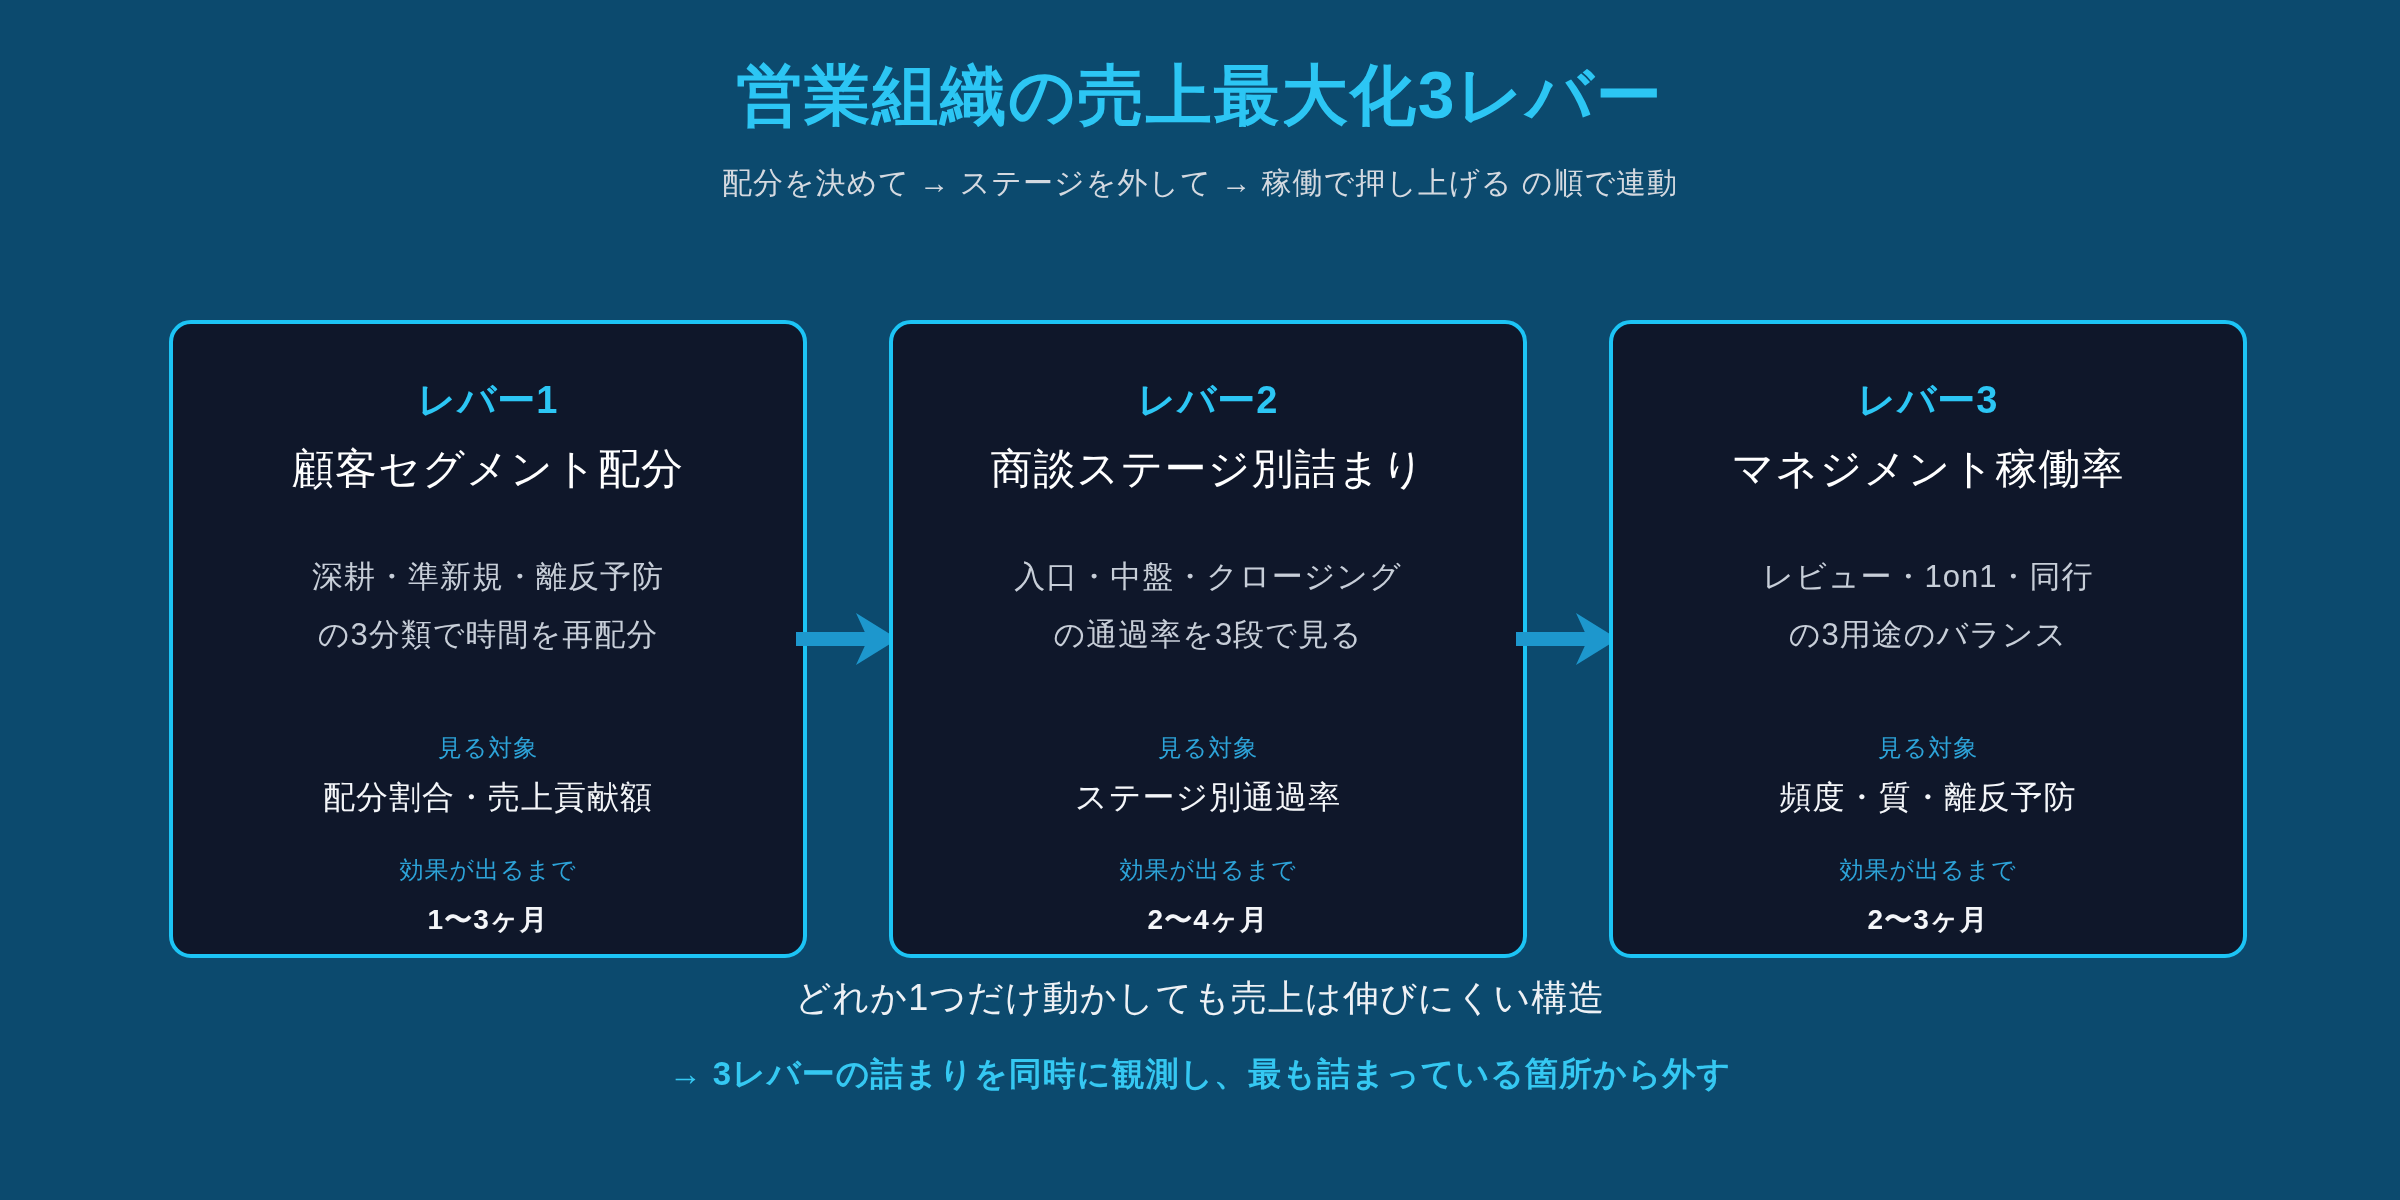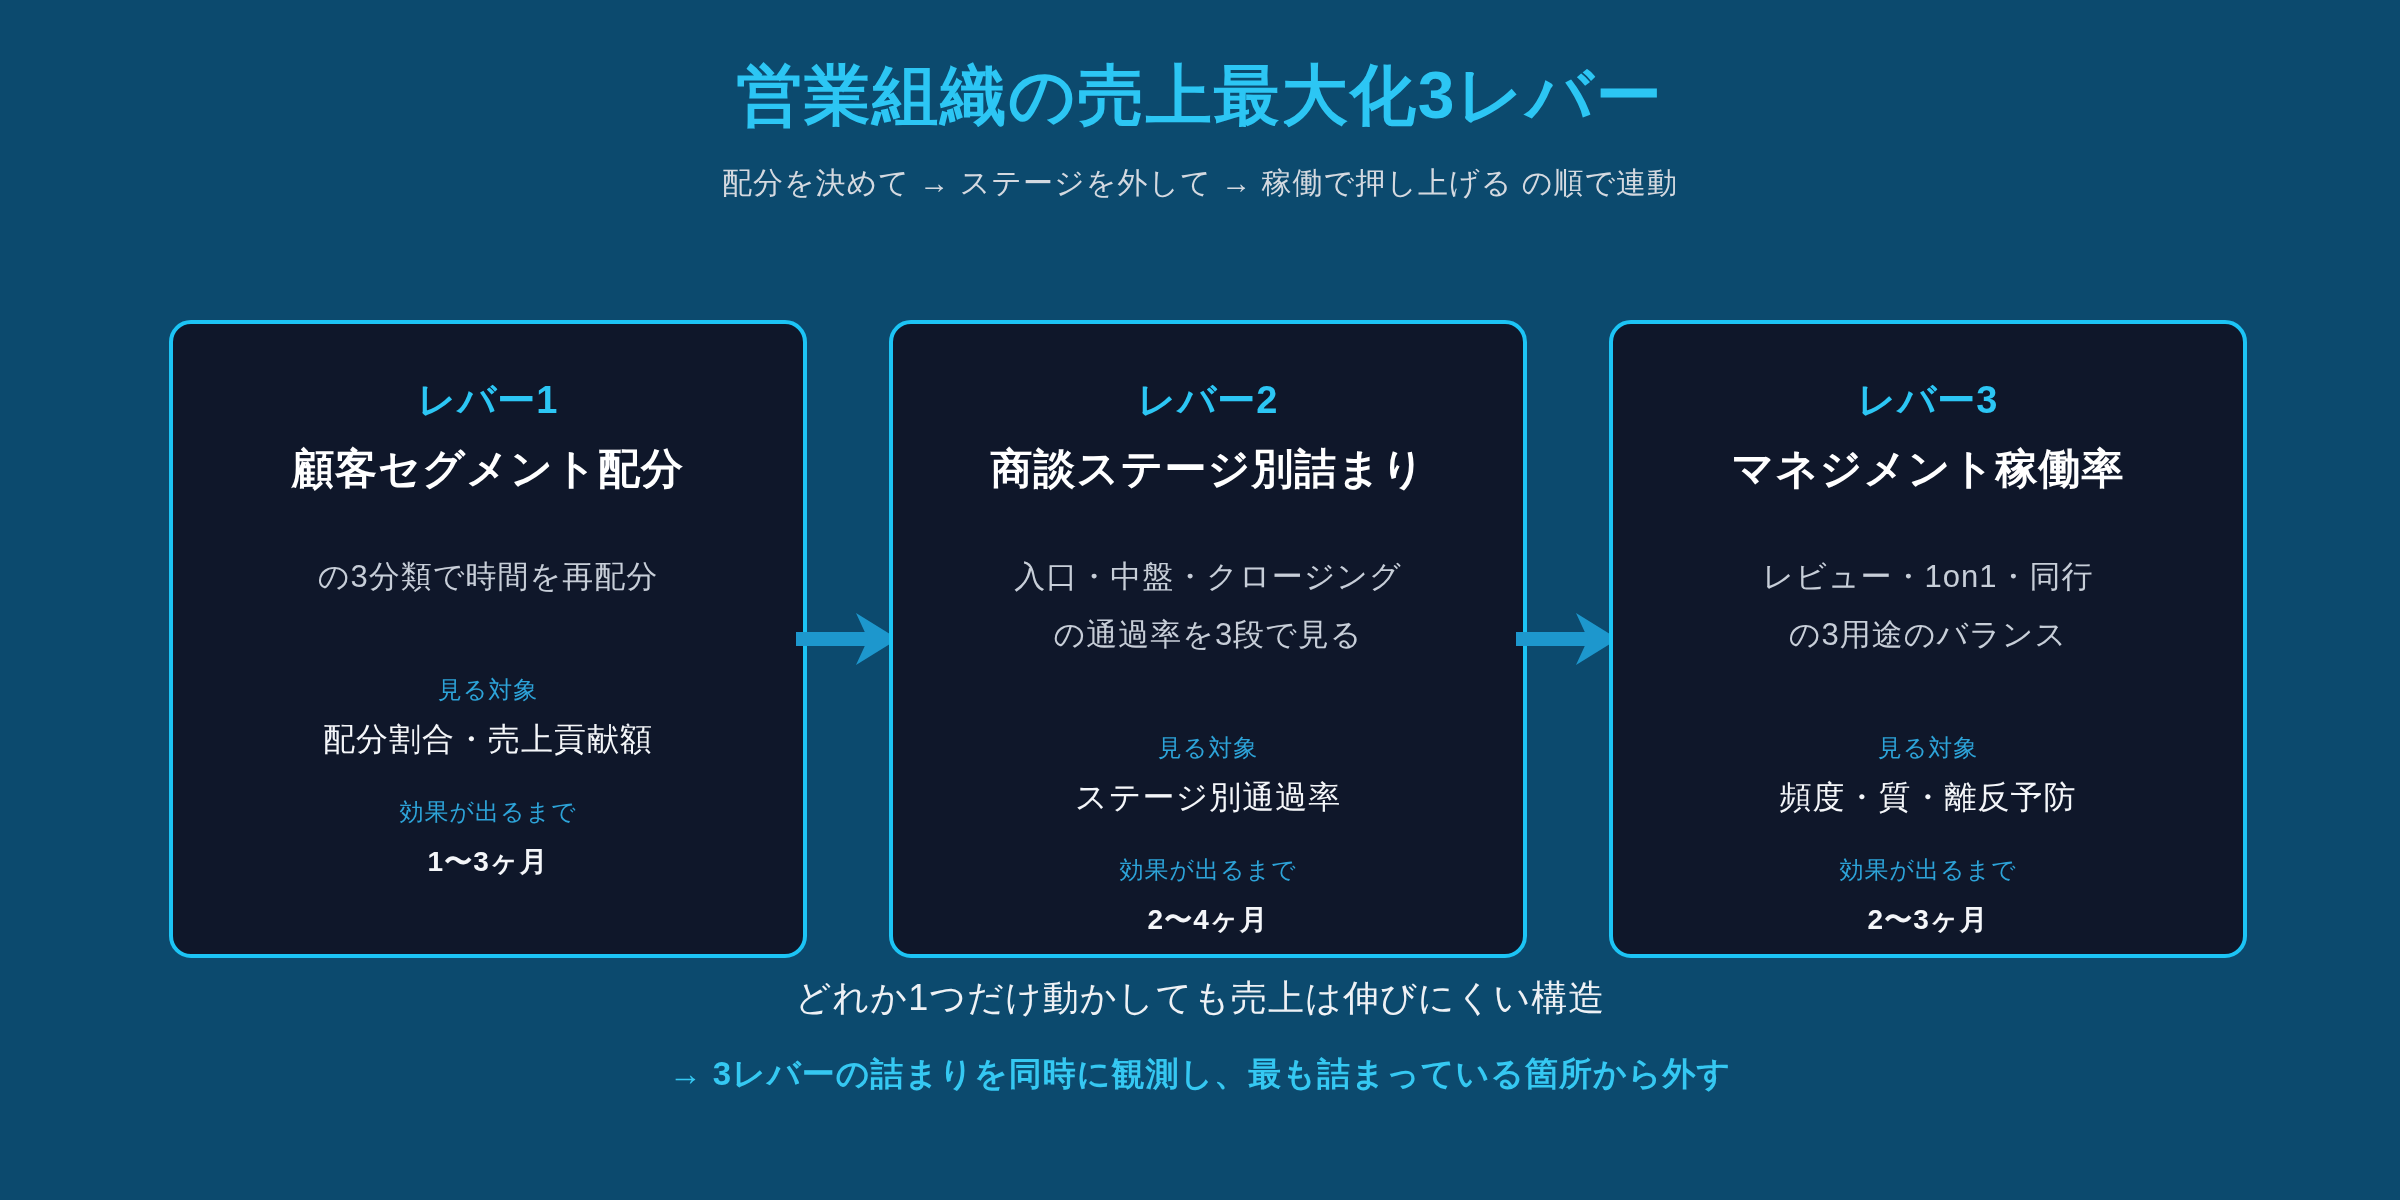--- a/index.html
+++ b/index.html
@@ -55,21 +55,21 @@
     font-size: 38px;
     line-height: 48px;
     font-weight: bold;
     color: #2cc6f4;
     letter-spacing: 1px;
   }
   .card-title {
     margin-top: 20px;
     font-size: 42px;
     line-height: 50px;
-    font-weight: bold;
+    font-weight: normal;
     color: #ffffff;
     letter-spacing: 1px;
   }
   .card-desc {
     margin-top: 54px;
     font-size: 31px;
     color: #c7ced8;
     letter-spacing: 1px;
   }
   .card-desc .desc-line { line-height: 58px; }
@@ -140,20 +140,21 @@
     <div class="main-title">営業組織の売上最大化3レバー</div>
     <div class="subtitle">配分を決めて → ステージを外して → 稼働で押し上げる の順で連動</div>
   </div>
 
   <div class="cards-row">
 
     <div class="card">
       <div class="lever-label">レバー1</div>
       <div class="card-title">顧客セグメント配分</div>
       <div class="card-desc">
+        <div class="desc-line">深耕・準新規・離反予防</div>
         <div class="desc-line">の3分類で時間を再配分</div>
       </div>
       <div class="watch-label">見る対象</div>
       <div class="watch-value">配分割合・売上貢献額</div>
       <div class="effect-label">効果が出るまで</div>
       <div class="effect-value">1〜3ヶ月</div>
     </div>
 
     <div class="arrow-cell">
       <svg width="104" height="60" viewBox="0 0 104 60" aria-hidden="true">

